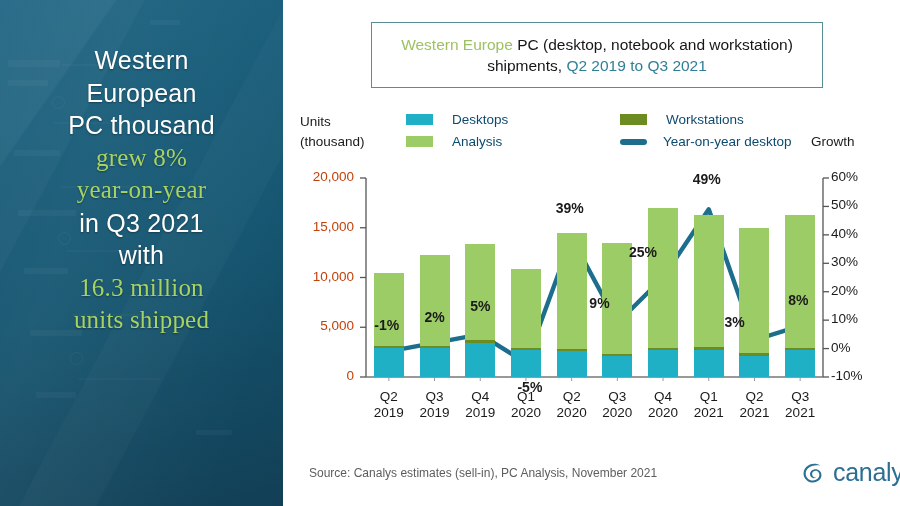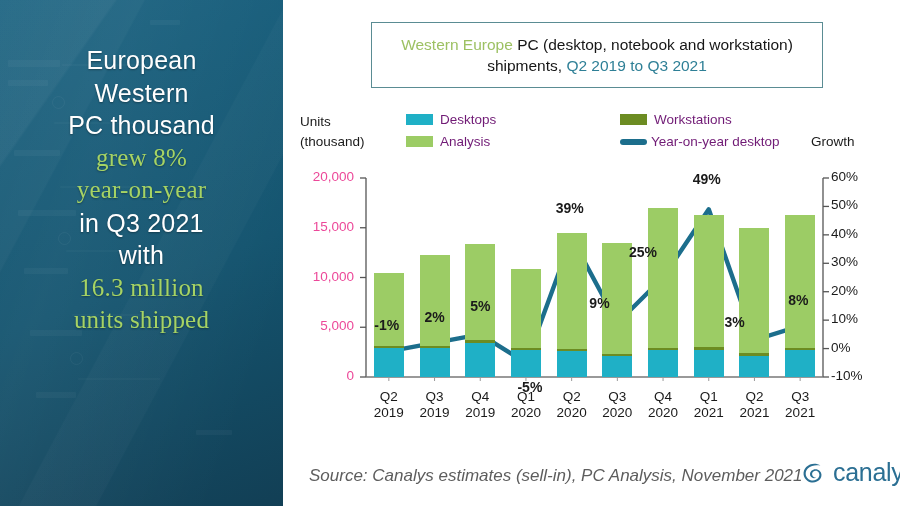--- a/index.html
+++ b/index.html
@@ -55,41 +55,41 @@
   }
   #title-text .green { color:#9dc163;text-align:right; }
   #title-text .teal  { color:#2e7f96; }
 
   
   #legend { position:absolute; left:0; top:112px; width:617px; height:48px; }
   .units-lbl {
     position:absolute; left:17px; top:0px; font-size:13.5px; color:#1a1a1a; line-height:1.45;
   }
   .units-lbl span { display:block; }
-  .lg-item { position:absolute; display:flex; align-items:center; font-size:13.5px; color:#701a75; }
+  .lg-item { position:absolute; display:flex; align-items:center; font-size:13.5px; color:#0c4a6e;gap:12px; }
   .sw { width:27px; height:11px; margin-right:7px; display:inline-block; }
   .sw-line { width:27px; height:6px; margin-right:4px; display:inline-block; border-radius:3px; }
   #lg-desktops { left:123px; top:0px; }
   #lg-notebooks { left:123px; top:22px; }
   #lg-workstations { left:337px; top:0px; }
   #lg-growth { left:337px; top:22px; }
   #growth-axis-lbl { position:absolute; left:528px; top:22px; font-size:13.5px; color:#1a1a1a; }
 
   
   #plot { position:absolute; left:0; top:0; width:617px; height:506px; }
-  .ax-lbl-left { position:absolute; width:66px; text-align:right; font-size:13.5px; color:#ec4899; }
+  .ax-lbl-left { position:absolute; width:66px; text-align:right; font-size:13.5px; color:#c2410c; }
   .ax-lbl-right { position:absolute; left:548px; width:52px; text-align:left; font-size:13.5px; color:#1a1a1a; }
   .xtick { position:absolute; text-align:center; font-size:13.5px; color:#1a1a1a; line-height:1.22; }
   .xtick span { display:block; }
 
   .bar-seg { position:absolute; }
   .dl { position:absolute; font-size:14px; font-weight:bold; color:#1b1b1b; white-space:nowrap; }
 
   #source {
-    position:absolute; left:26px; top:466px; font-size:17px; color:#5d5d5d;font-style:italic;
+    position:absolute; left:26px; top:466px; font-size:12px; color:#5d5d5d;
   }
   #logo { position:absolute; left:516px; top:458px; display:flex; align-items:center; }
   #logo-mark { width:28px; height:28px; margin-right:6px; }
   #logo-word { font-size:25px; color:#2b6f93; letter-spacing:-.3px; }
 </style>
 </head>
 <body>
 
 <div id="slide">
 
@@ -109,22 +109,22 @@
       <div class="tl" style="left:72px; top:314px; width:70px;"></div>
       <div class="tl" style="left:78px; top:378px; width:82px;"></div>
       <div class="tc" style="left:52px; top:96px;  width:13px; height:13px;"></div>
       <div class="tc" style="left:58px; top:232px; width:13px; height:13px;"></div>
       <div class="tc" style="left:70px; top:352px; width:13px; height:13px;"></div>
       <div class="tb" style="left:150px; top:20px; width:30px; height:5px;"></div>
       <div class="tb" style="left:196px; top:430px; width:36px; height:5px;"></div>
     </div>
     <div class="sheen"></div>
     <div id="headline">
+        <span class="ln">Western</span>
         <span class="ln">European</span>
-        <span class="ln">Western</span>
         <span class="ln">PC thousand</span>
         <span class="ln accent">grew 8%</span>
         <span class="ln accent">year-on-year</span>
         <span class="ln">in Q3 2021</span>
         <span class="ln">with</span>
         <span class="ln accent">16.3 million</span>
         <span class="ln accent">units shipped</span>
       </div>
   </div>
 

